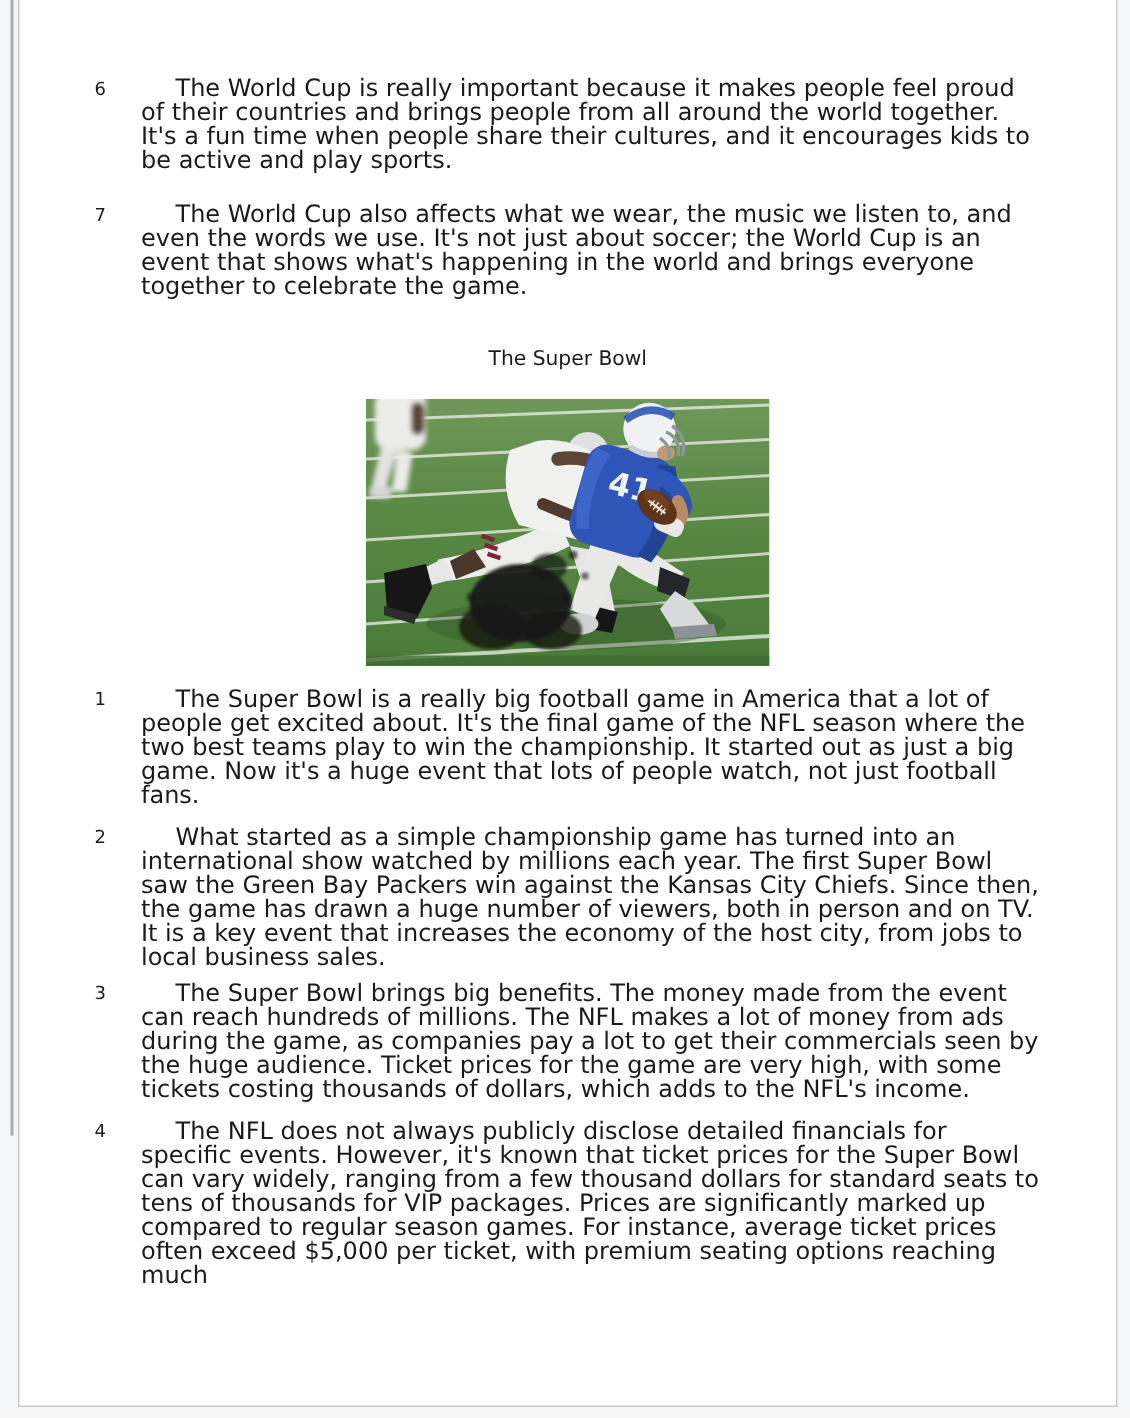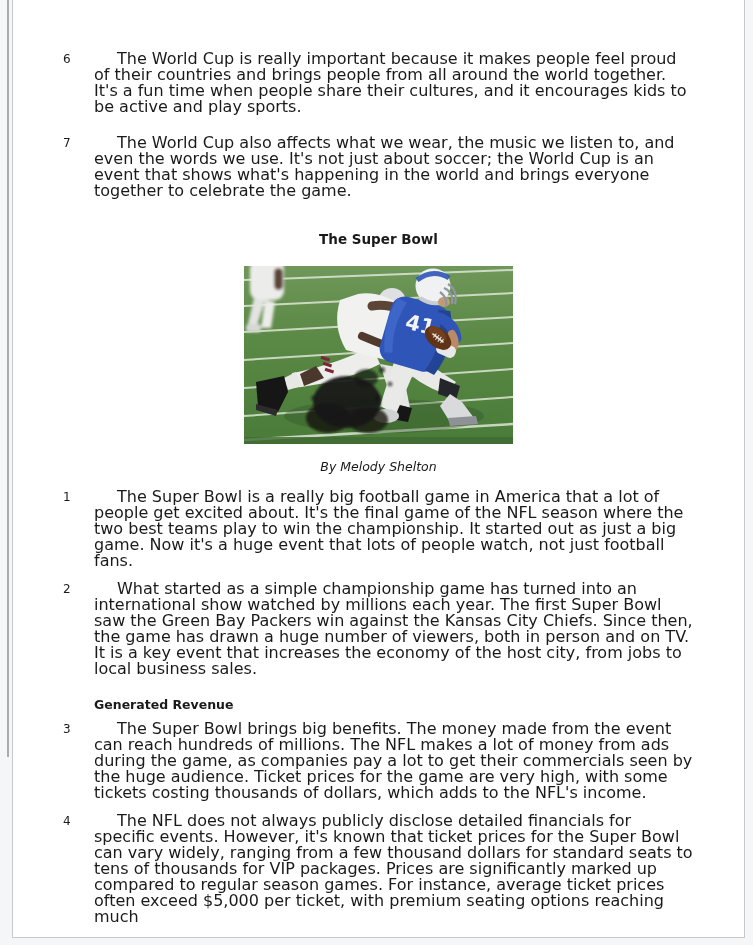--- a/index.html
+++ b/index.html
@@ -24,21 +24,21 @@
   .content{padding-top:43px;}
   .flow{margin-left:50px;width:631px;}
   .section-heading{
     font-size:12.5px;line-height:16px;font-weight:bold;
     margin:0 0 0 31px;
   }
   .para{display:flex;margin:0;}
   .para-num{width:31px;flex:none;font-size:12px;line-height:16px;}
   .para-text{width:600px;font-size:16px;line-height:16px;text-indent:23px;margin:0;}
   .doc-title{
-    text-align:center;font-size:13.5px;line-height:17px;font-weight:bold;margin:0;
+    text-align:center;font-size:13.5px;line-height:17px;font-weight:normal;margin:0;
   }
   .byline{
     text-align:center;font-style:italic;font-size:12.5px;line-height:16px;margin:0;
   }
   .photo-figure{display:block;width:269px;height:178px;margin:18px auto 0;}
   .photo-figure svg{display:block;}
   .mt8{margin-top:8px;}  .mt12{margin-top:12px;} .mt14{margin-top:14px;}
   .mt15{margin-top:15px;} .mt16{margin-top:16px;}
   .mt20{margin-top:20px;} .mt32{margin-top:32px;}
 </style>
@@ -161,38 +161,36 @@
             <ellipse cx="124" cy="154" rx="20" ry="13" opacity="0.8"></ellipse>
             <ellipse cx="122" cy="112" rx="12" ry="9" opacity="0.7"></ellipse>
             <circle cx="138" cy="104" r="3" opacity="0.7"></circle>
             <circle cx="146" cy="118" r="2.5" opacity="0.6"></circle>
             <circle cx="70" cy="132" r="3" opacity="0.6"></circle>
             <circle cx="134" cy="132" r="3.5" opacity="0.7"></circle>
           </g>
         </svg>
       </figure>
 
-      <p class="byline mt15">By Melody Shelton</p>
 
       <div class="flow">
         <div class="para mt14">
           <span class="para-num">1</span>
           <p class="para-text">The Super Bowl is a really big football game in America that a lot of people get excited about. It's the final game of the NFL season where the two best teams play to win the championship. It started out as just a big game. Now it's a huge event that lots of people watch, not just football fans.</p>
         </div>
       </div>
 
       <div class="flow">
         <div class="para mt12">
           <span class="para-num">2</span>
           <p class="para-text">What started as a simple championship game has turned into an international show watched by millions each year. The first Super Bowl saw the Green Bay Packers win against the Kansas City Chiefs. Since then, the game has drawn a huge number of viewers, both in person and on TV. It is a key event that increases the economy of the host city, from jobs to local business sales.</p>
         </div>
       </div>
 
       <div class="flow">
-        <h3 class="section-heading mt20" style="margin-left:31px">Generated Revenue</h3>
         <div class="para mt8">
           <span class="para-num">3</span>
           <p class="para-text">The Super Bowl brings big benefits. The money made from the event can reach hundreds of millions. The NFL makes a lot of money from ads during the game, as companies pay a lot to get their commercials seen by the huge audience. Ticket prices for the game are very high, with some tickets costing thousands of dollars, which adds to the NFL's income.</p>
         </div>
         <div class="para mt12">
           <span class="para-num">4</span>
           <p class="para-text">The NFL does not always publicly disclose detailed financials for specific events. However, it's known that ticket prices for the Super Bowl can vary widely, ranging from a few thousand dollars for standard seats to tens of thousands for VIP packages. Prices are significantly marked up compared to regular season games. For instance, average ticket prices often exceed $5,000 per ticket, with premium seating options reaching much</p>
         </div>
       </div>
 

